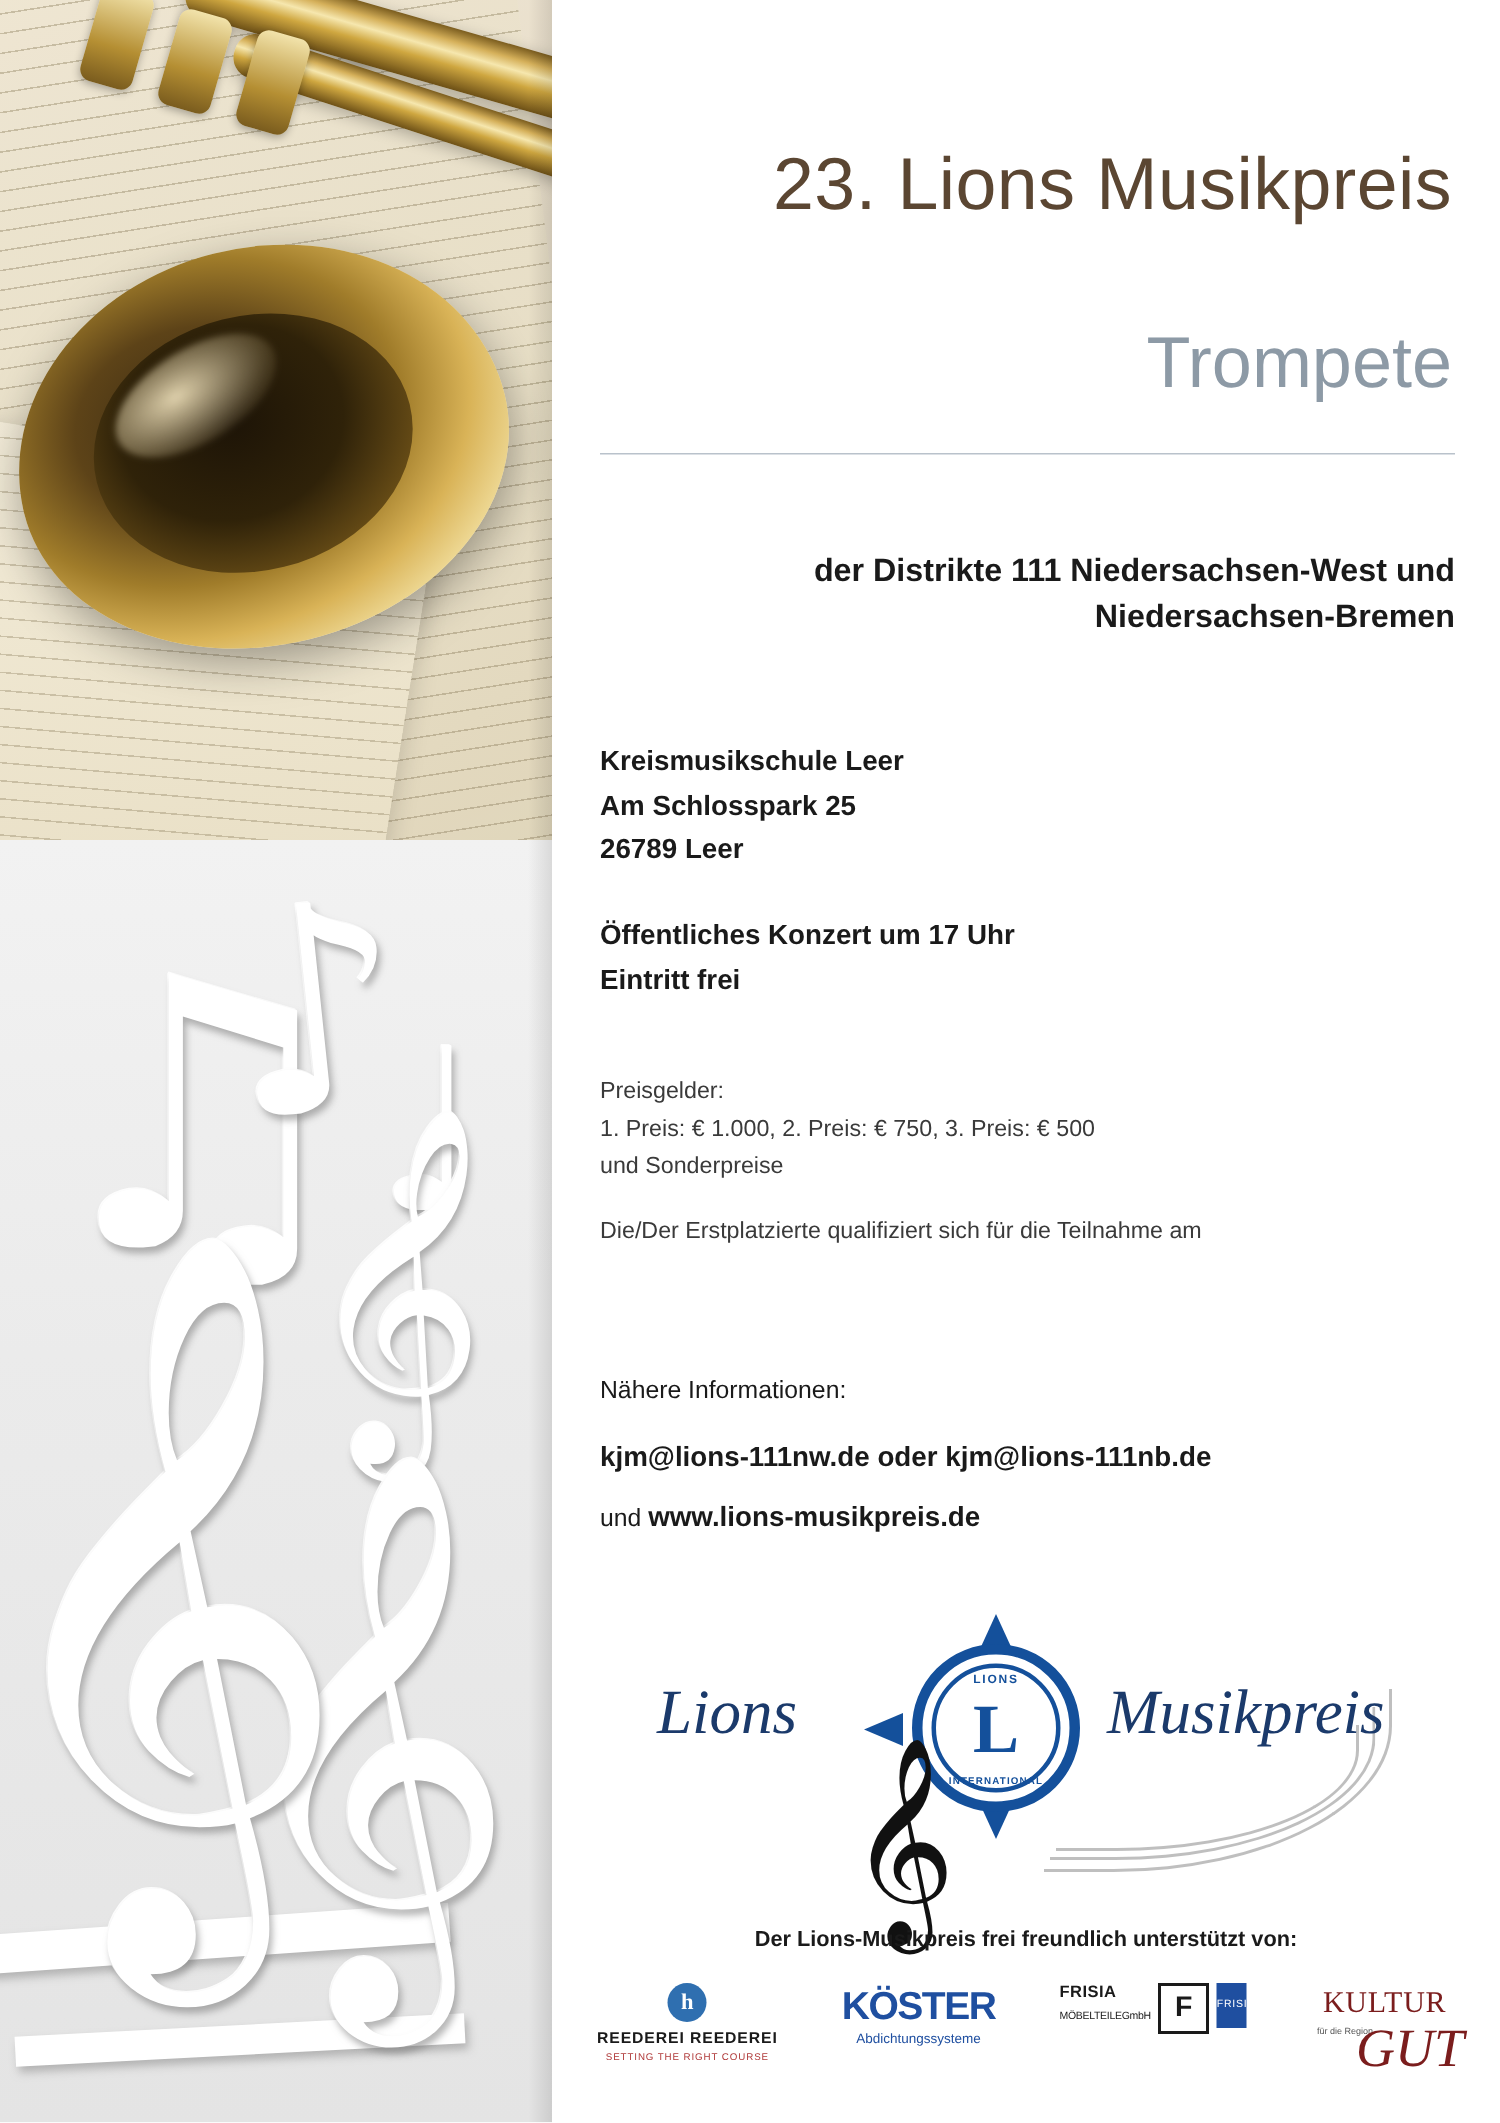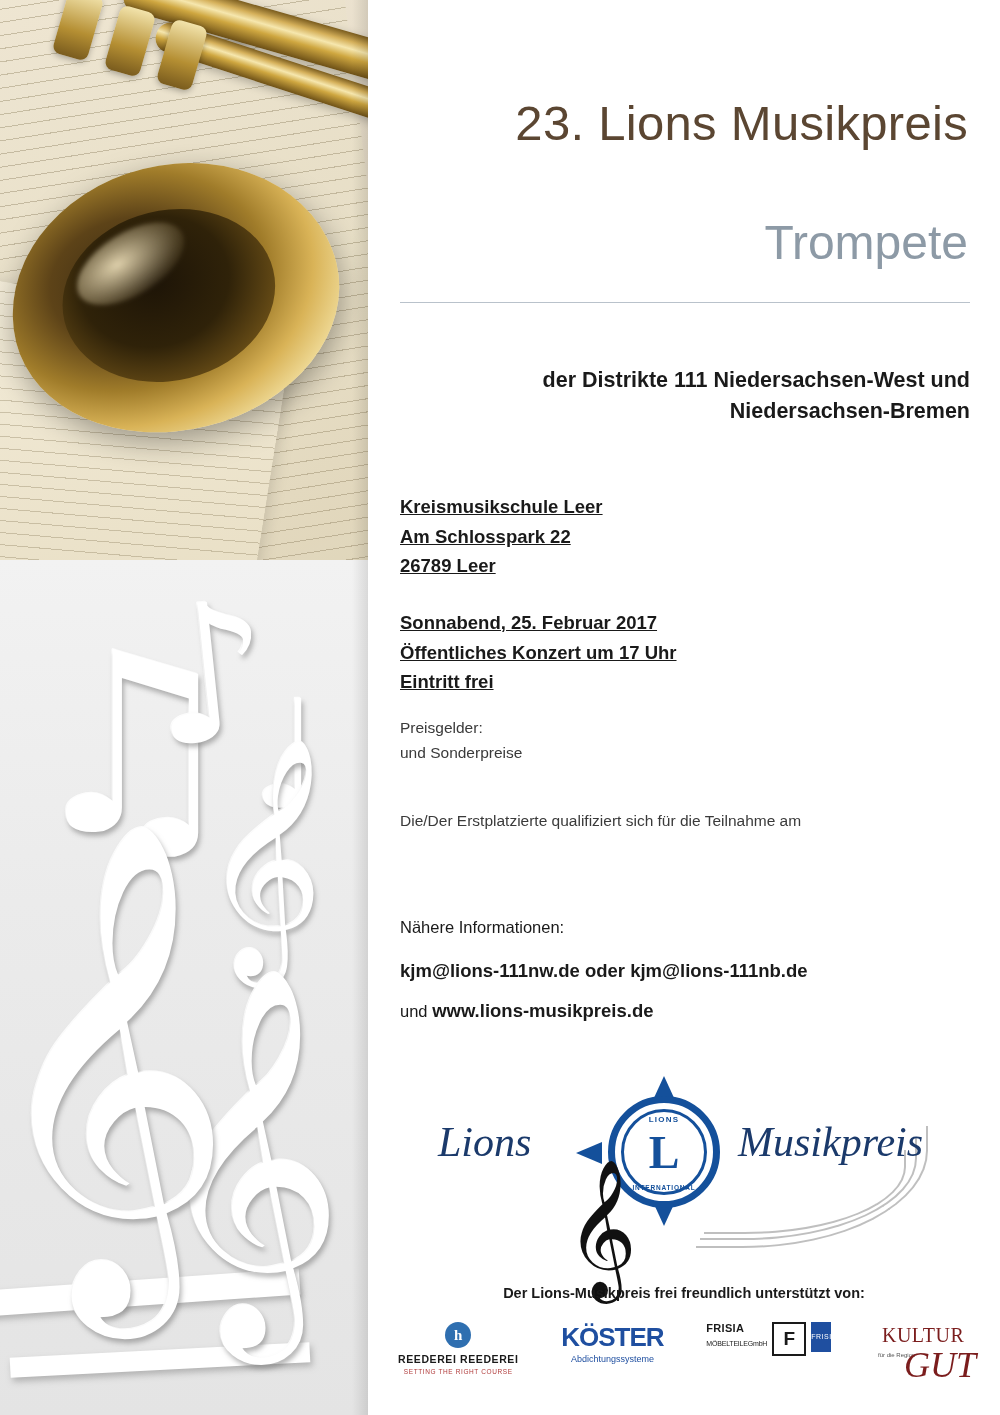--- a/index.html
+++ b/index.html
@@ -201,21 +201,21 @@
   .subtitle .l1 { display: block; }
   .subtitle .l2 { display: block; }
 
   .block {
     position: absolute;
     left: 32px;
     font-size: 18.5px;
     color: #1a1a1a;
     line-height: 1.6;
   }
-  .block.bold { font-weight: bold; text-decoration: underline; }
+  .block.bold { font-weight: bold; }
   .venue { top: 492px; }
   .date { top: 608px; }
 
   .small {
     position: absolute;
     left: 32px;
     font-size: 15.5px;
     color: #3a3a3a;
     line-height: 1.62;
   }
@@ -423,32 +423,32 @@
     <div class="title-2">Trompete</div>
     <div class="rule"></div>
 
     <div class="subtitle">
       <span class="l1">der Distrikte 111 Niedersachsen-West und</span>
       <span class="l2">Niedersachsen-Bremen</span>
     </div>
 
     <div class="block bold venue">
       <div>Kreismusikschule Leer</div>
-      <div>Am Schlosspark 22</div>
+      <div>Am Schlosspark 25</div>
       <div>26789 Leer</div>
     </div>
 
     <div class="block bold date">
-      <div>Sonnabend, 25. Februar 2017</div>
       <div>Öffentliches Konzert um 17 Uhr</div>
       <div>Eintritt frei</div>
     </div>
 
     <div class="small prizes">
       <div>Preisgelder:</div>
+      <div>1. Preis: € 1.000, 2. Preis: € 750, 3. Preis: € 500</div>
       <div>und Sonderpreise</div>
     </div>
 
     <div class="small qualify">
       <div>Die/Der Erstplatzierte qualifiziert sich für die Teilnahme am</div>
     </div>
 
     <div class="info">
       <div class="line-a">Nähere Informationen:</div>
       <div class="line-b">kjm@lions-111nw.de oder kjm@lions-111nb.de</div>

